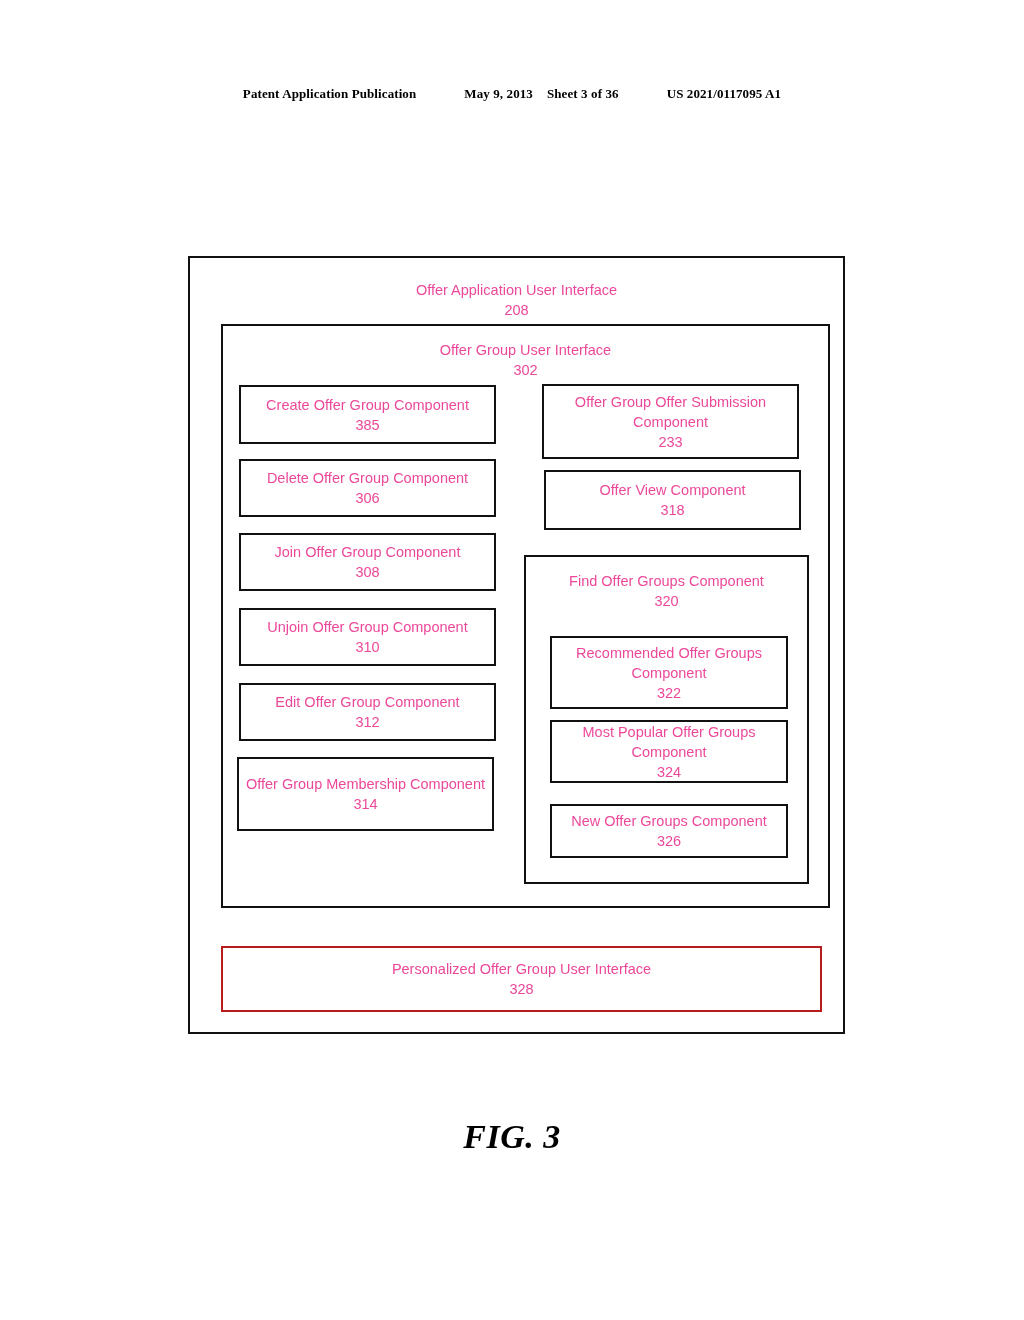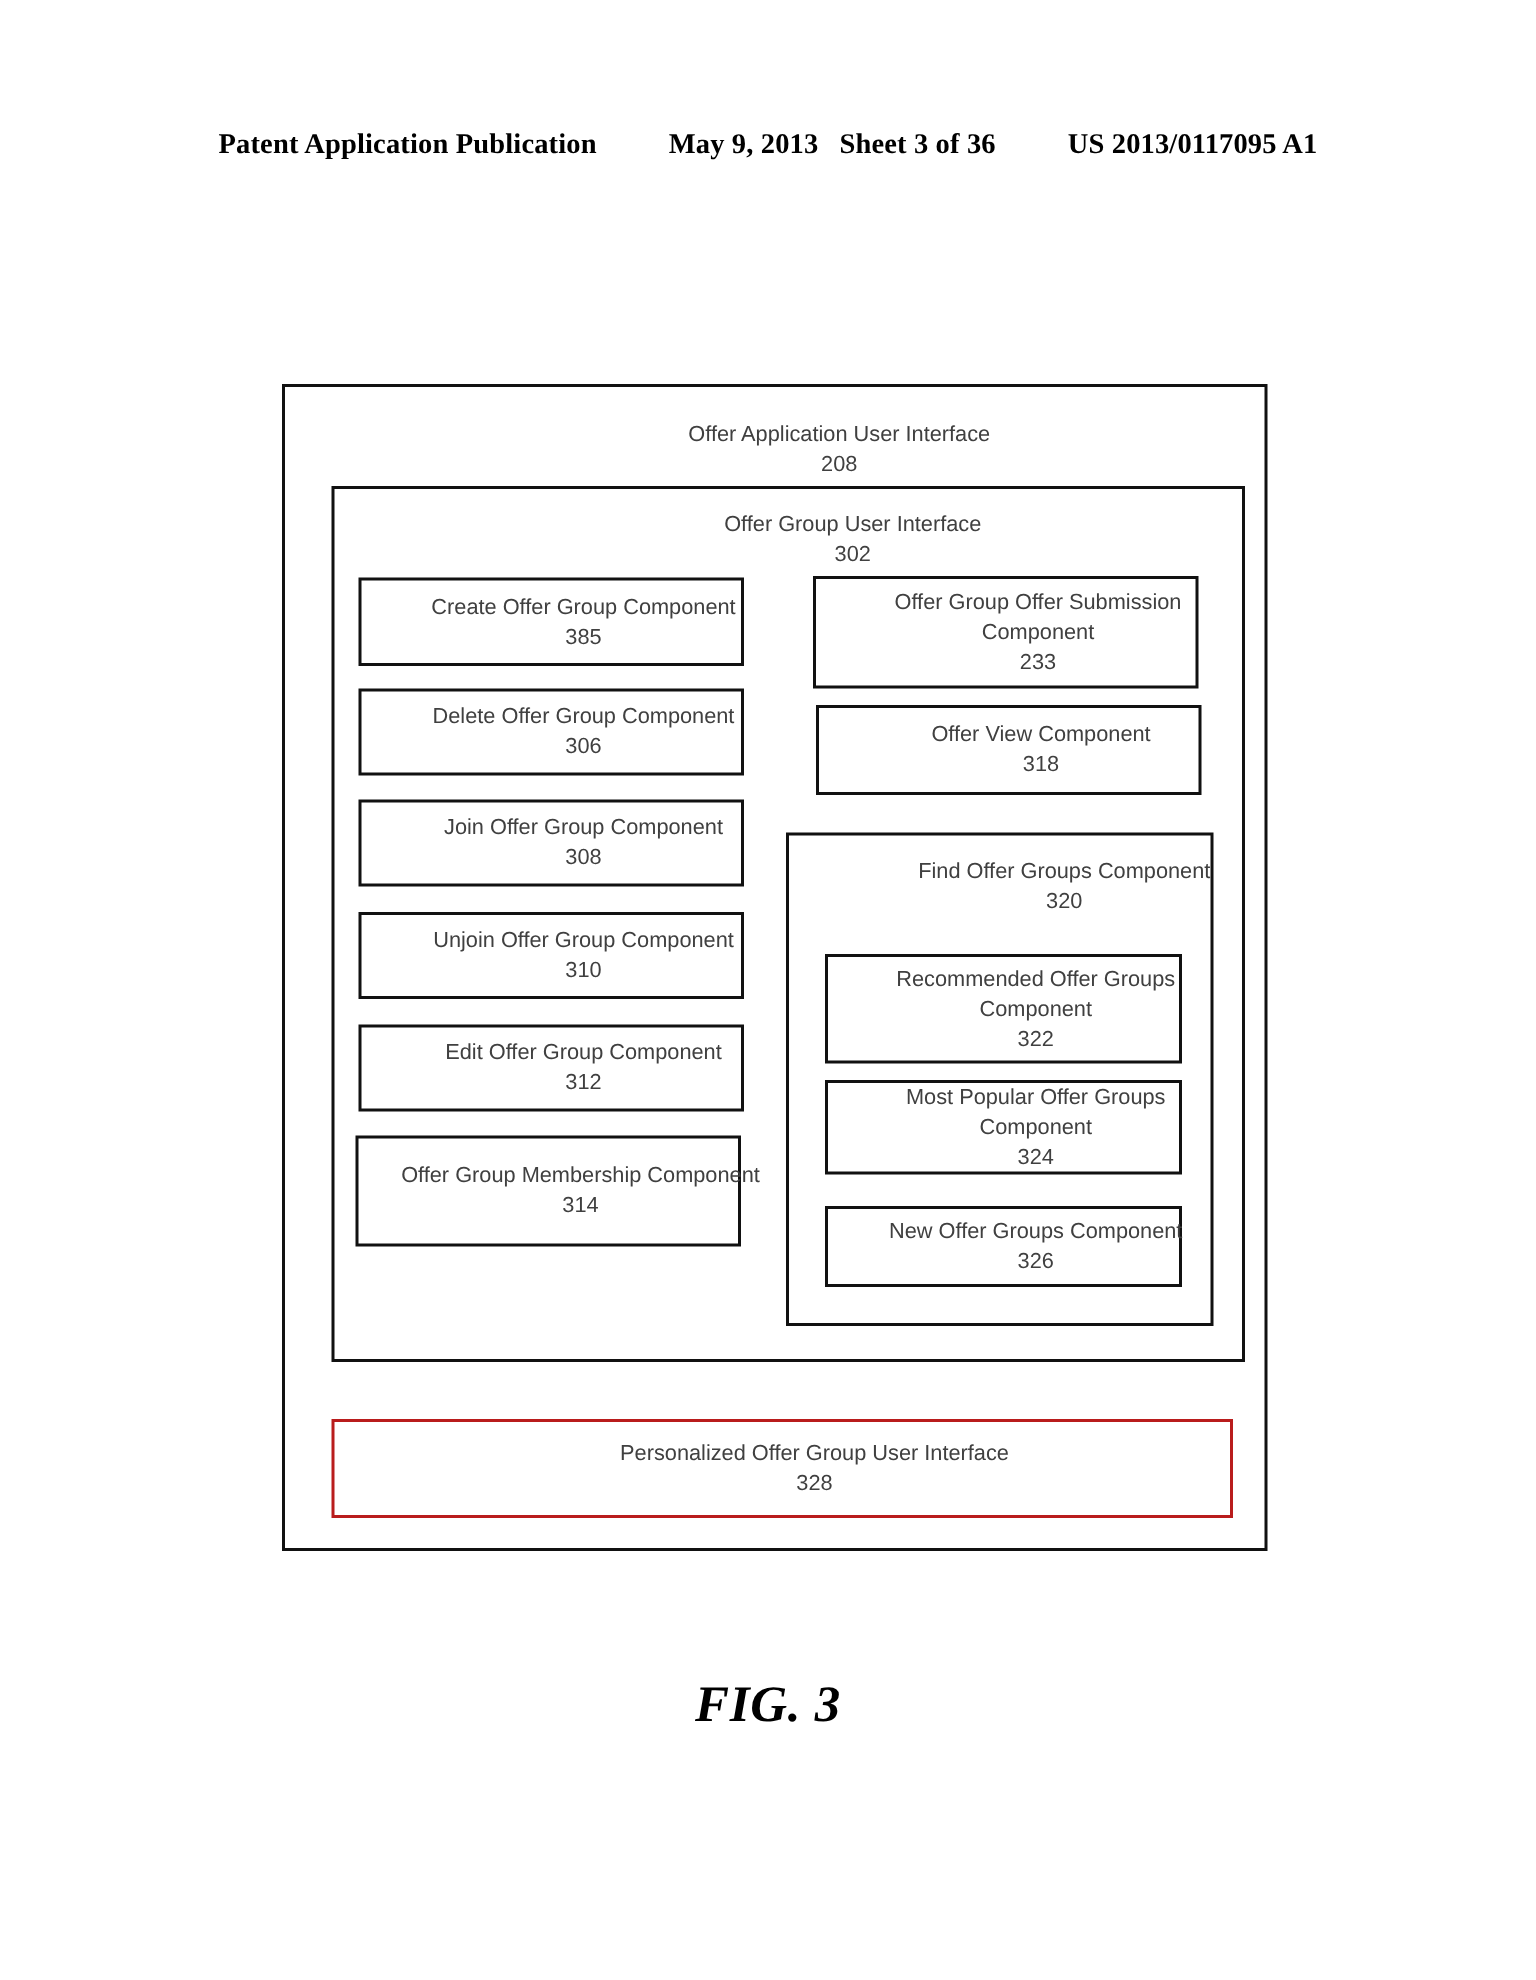--- a/index.html
+++ b/index.html
@@ -21,21 +21,21 @@
   .page-header {
     position: absolute;
     left: 0;
     top: 86px;
     width: 1024px;
     display: flex;
     justify-content: center;
     align-items: baseline;
     font-family: "Liberation Serif", serif;
     font-weight: bold;
-    font-size: 19px;
+    font-size: 13px;
     letter-spacing: 0.1px;
     white-space: nowrap;
   }
   .page-header .seg-pub    { margin-right: 48px; }
   .page-header .seg-date   { margin-right: 14px; }
   .page-header .seg-sheet  { margin-right: 48px; }
   .page-header .seg-number { }
 
   
   .fig-outer {
@@ -46,22 +46,21 @@
     height: 778px;
     border: 2px solid #111;
     box-sizing: border-box;
     background: #fff;
   }
 
   .box-title {
     text-align: center;
     font-size: 14.5px;
     line-height: 20px;
-    color: #404040;
-    margin-left: 43px;
+    color: #ec4899;
   }
   .box-title .num { display: block; }
 
   
   .outer-label {
     position: absolute;
     left: 0;
     top: 22px;
     width: 100%;
   }
@@ -157,21 +156,21 @@
     letter-spacing: 0.5px;
   }
 </style>
 </head>
 <body>
 
 <div class="page-header">
   <span class="seg-pub">Patent Application Publication</span>
   <span class="seg-date">May 9, 2013</span>
   <span class="seg-sheet">Sheet 3 of 36</span>
-  <span class="seg-number">US 2013/0117095 A1</span>
+  <span class="seg-number">US 2021/0117095 A1</span>
 </div>
 
 <div class="fig-outer">
 
   <div class="box-title outer-label">
     <span>Offer Application User Interface</span>
     <span class="num">208</span>
   </div>
 
   <div class="ogui">

